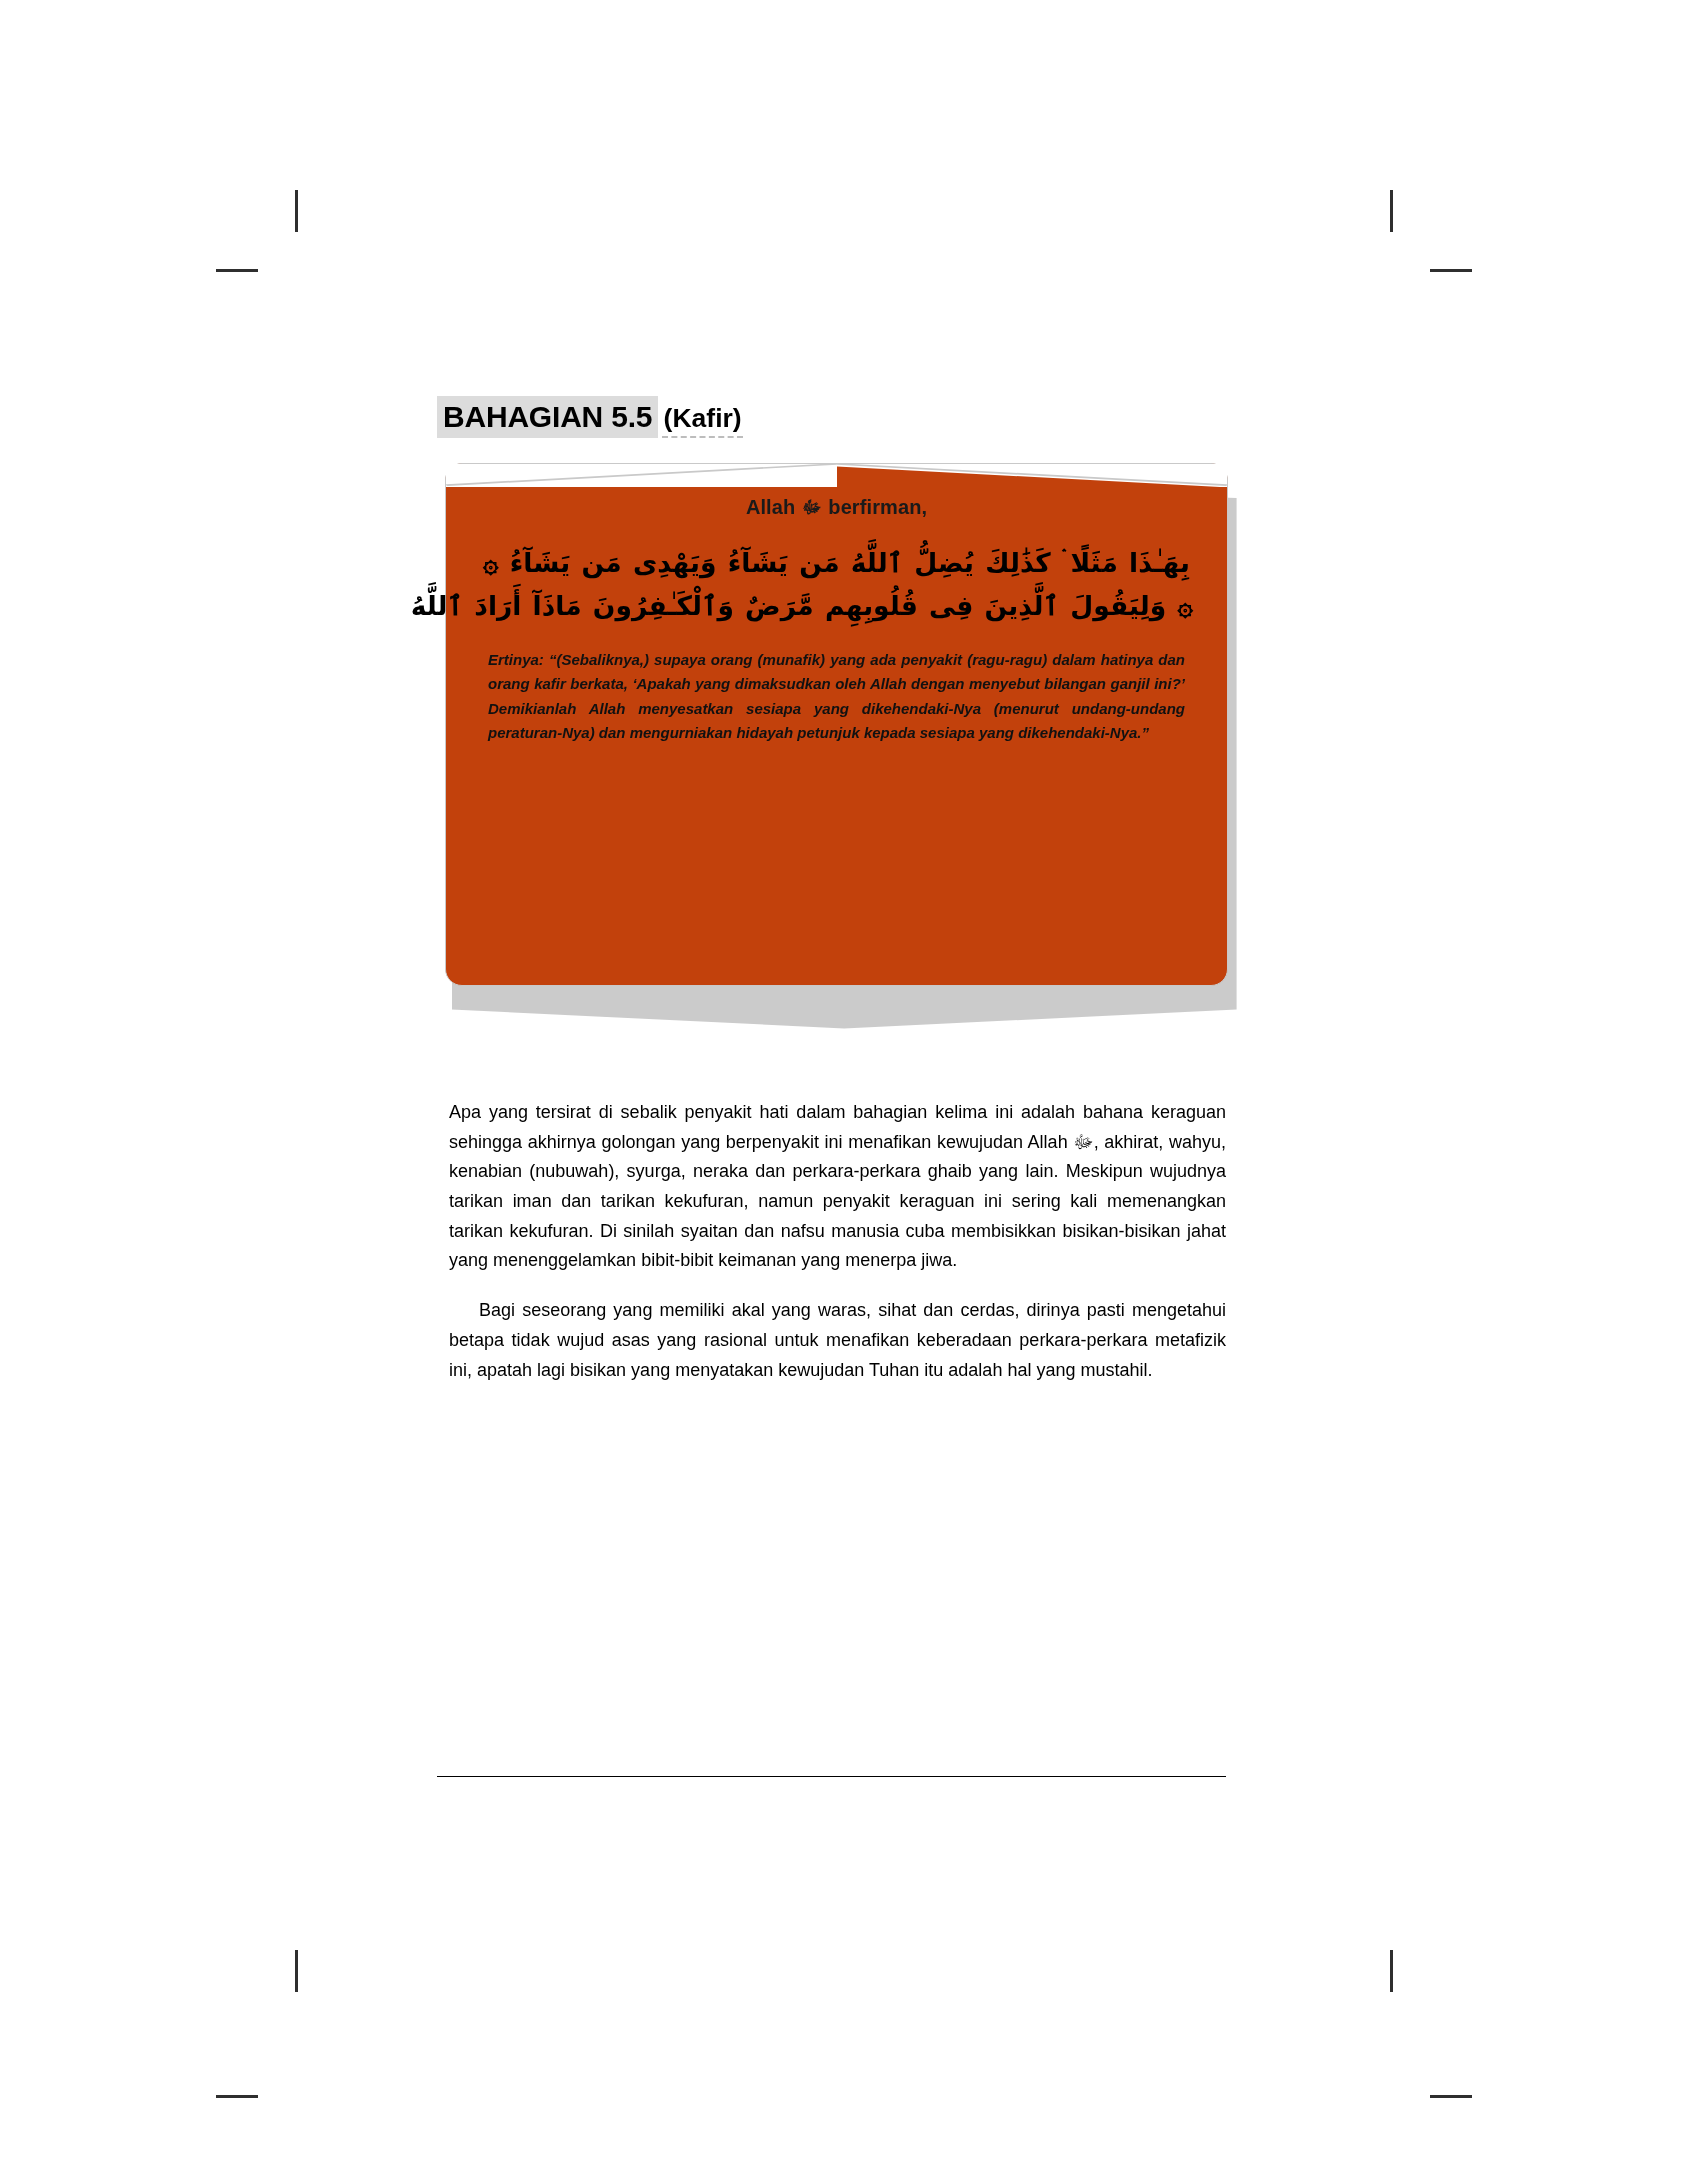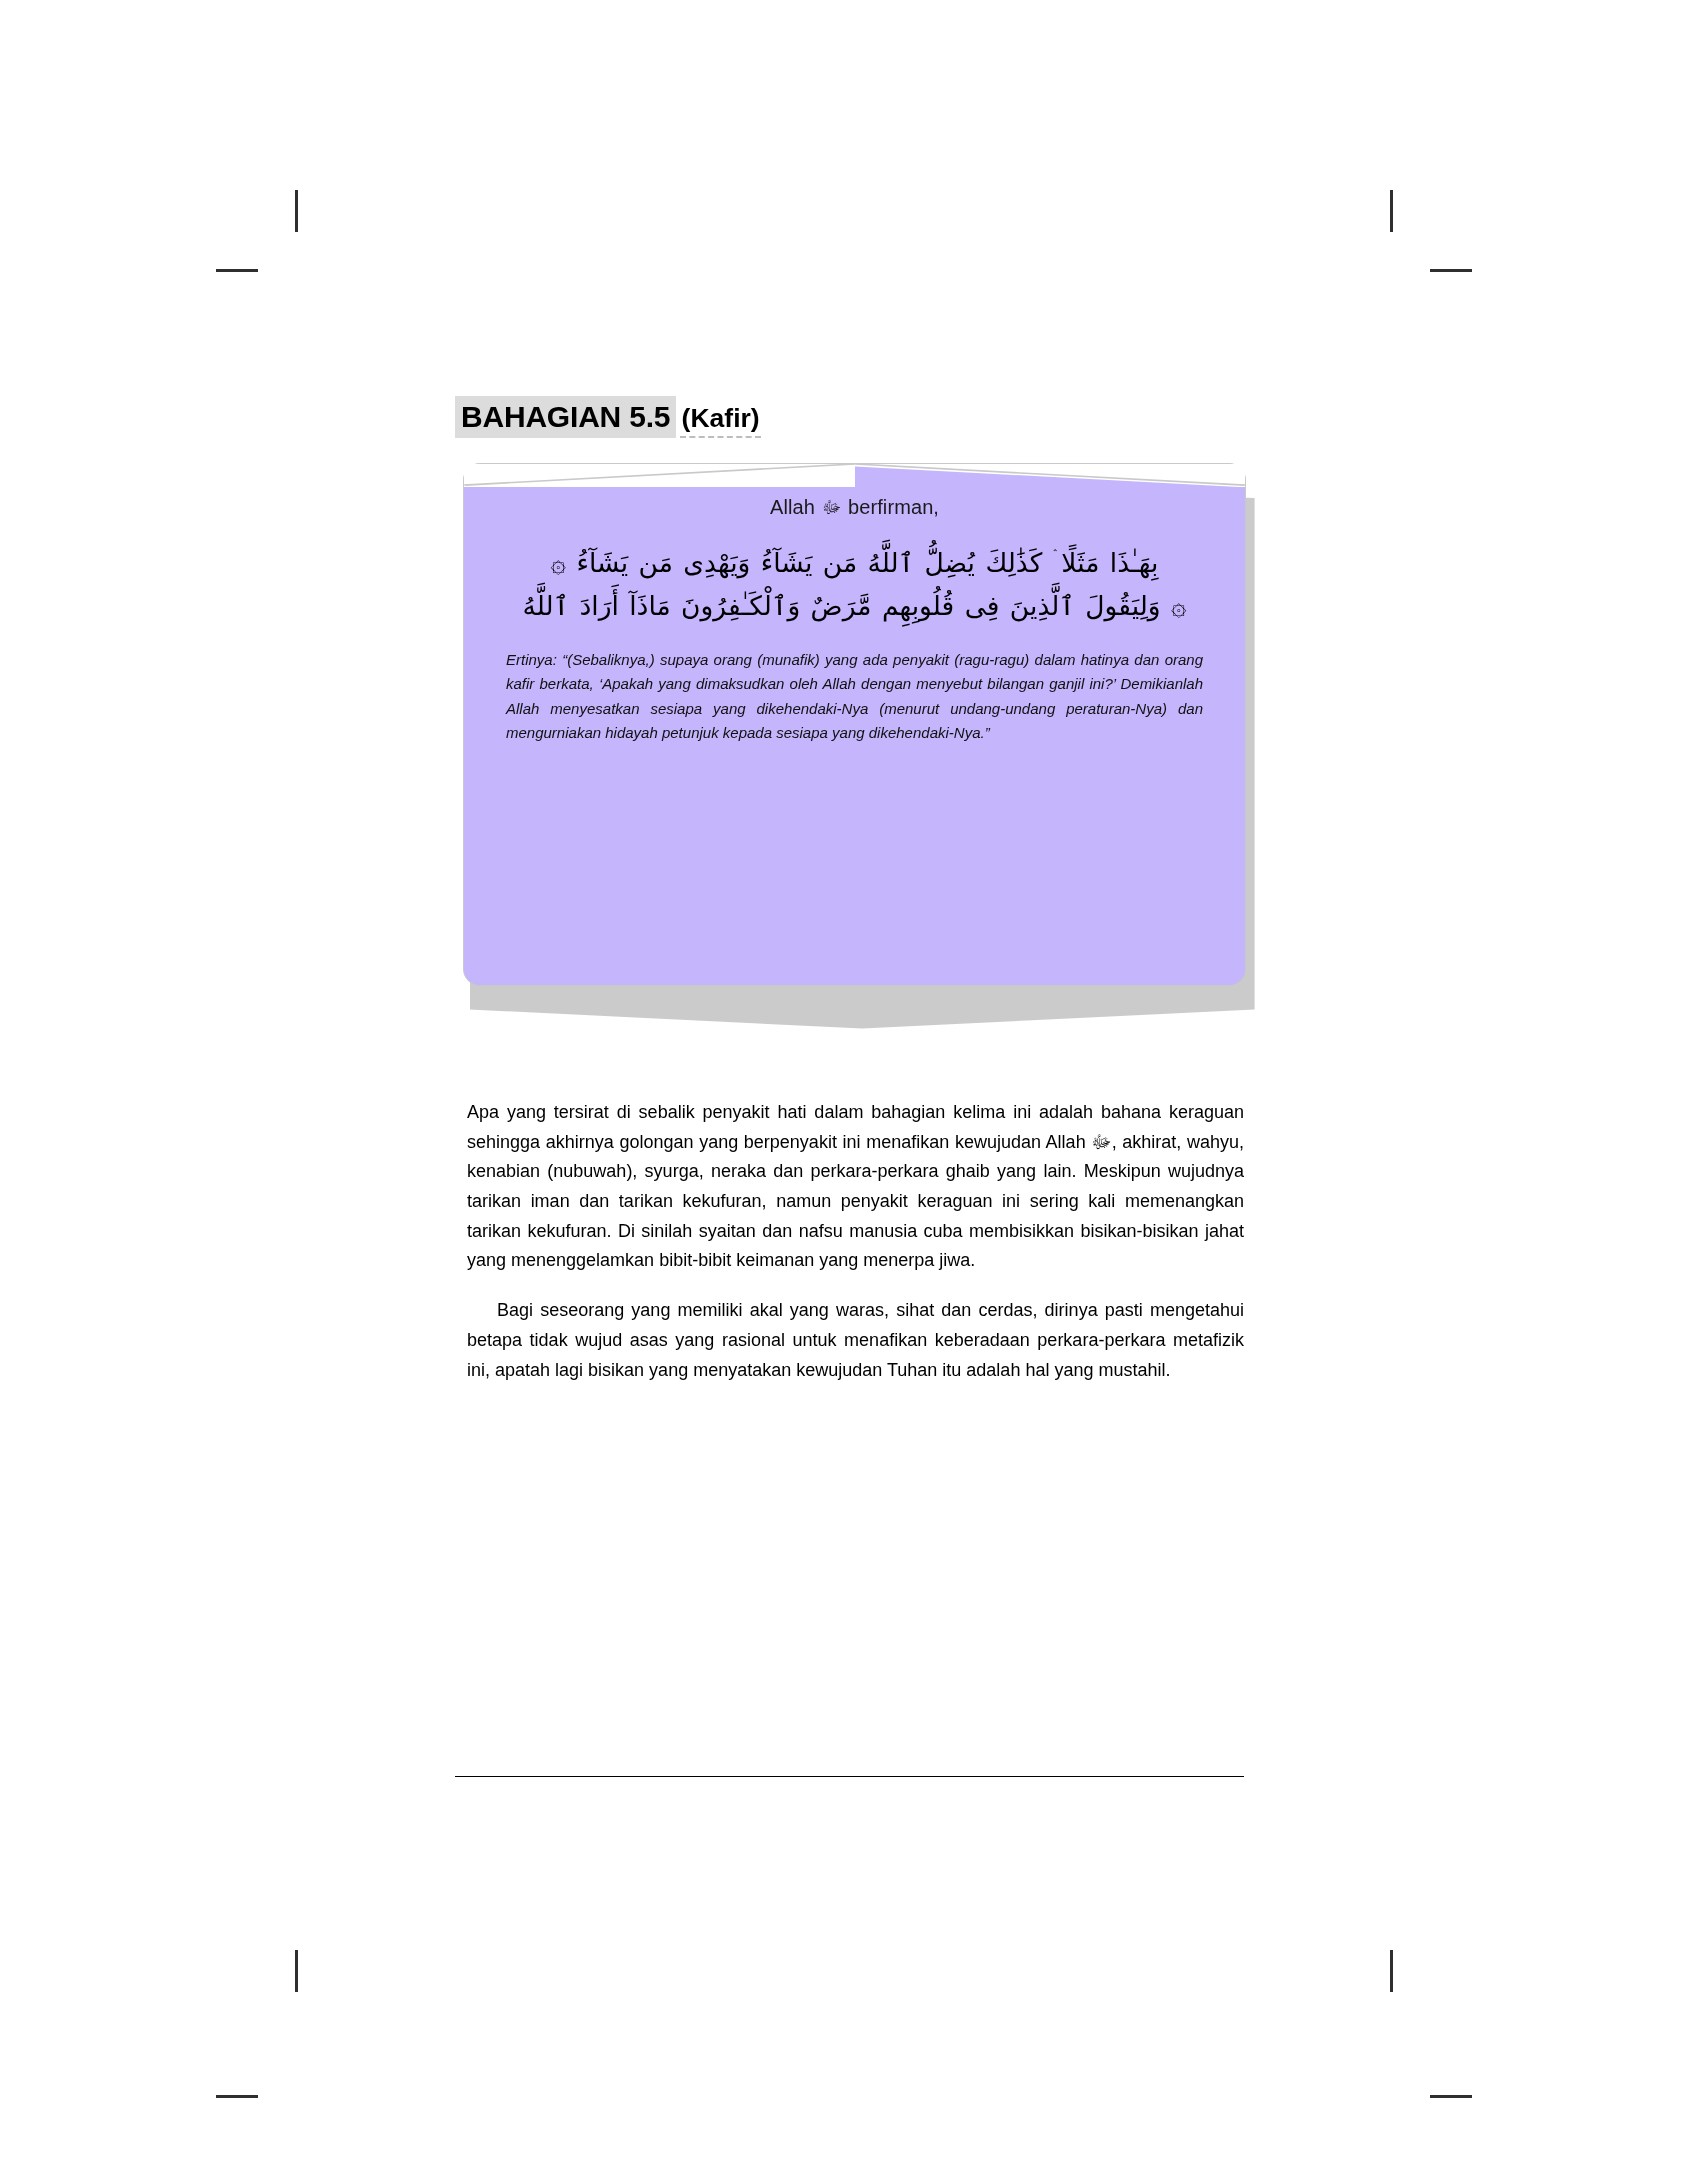--- a/index.html
+++ b/index.html
@@ -30,21 +30,21 @@
 
   
   .cm-bl-v2 { left: 295px; top: 1950px; }
   .cm-bl-h2 { left: 216px; top: 2095px; }
   .cm-br-v2 { left: 1390px; top: 1950px; }
   .cm-br-h2 { left: 1430px; top: 2095px; }
 
   
   .page {
     position: absolute;
-    left: 455px;
+    left: 437px;
     top: 0;
     width: 794px;
     height: 2183px;
   }
 
   
   .section-heading {
     position: absolute;
     left: 0;
     top: 402px;
@@ -87,25 +87,26 @@
     background: #b9b9b9;
     -webkit-clip-path: polygon(0% 2.3%, 50% 0%, 100% 2.3%, 100% 96.5%, 50% 100%, 0% 96.5%);
     clip-path: polygon(0% 2.3%, 50% 0%, 100% 2.3%, 100% 96.5%, 50% 100%, 0% 96.5%);
     opacity: 0.75;
   }
 
   .quote-box {
     position: relative;
     width: 783px;
     min-height: 523px;
-    background: #c4b5fd;
+    background: #c2410c;
     border: 1.3px solid #c9c9c9;
     border-radius: 17px;
     box-sizing: border-box;
     padding: 29px 34px 25px 34px;
+    font-weight: bold;
   }
   
   .chev-line-l, .chev-line-r {
     position: absolute;
     top: 0;
     height: 22.5px;
     width: 50%;
     pointer-events: none;
   }
   .chev-line-l { left: 0; }

